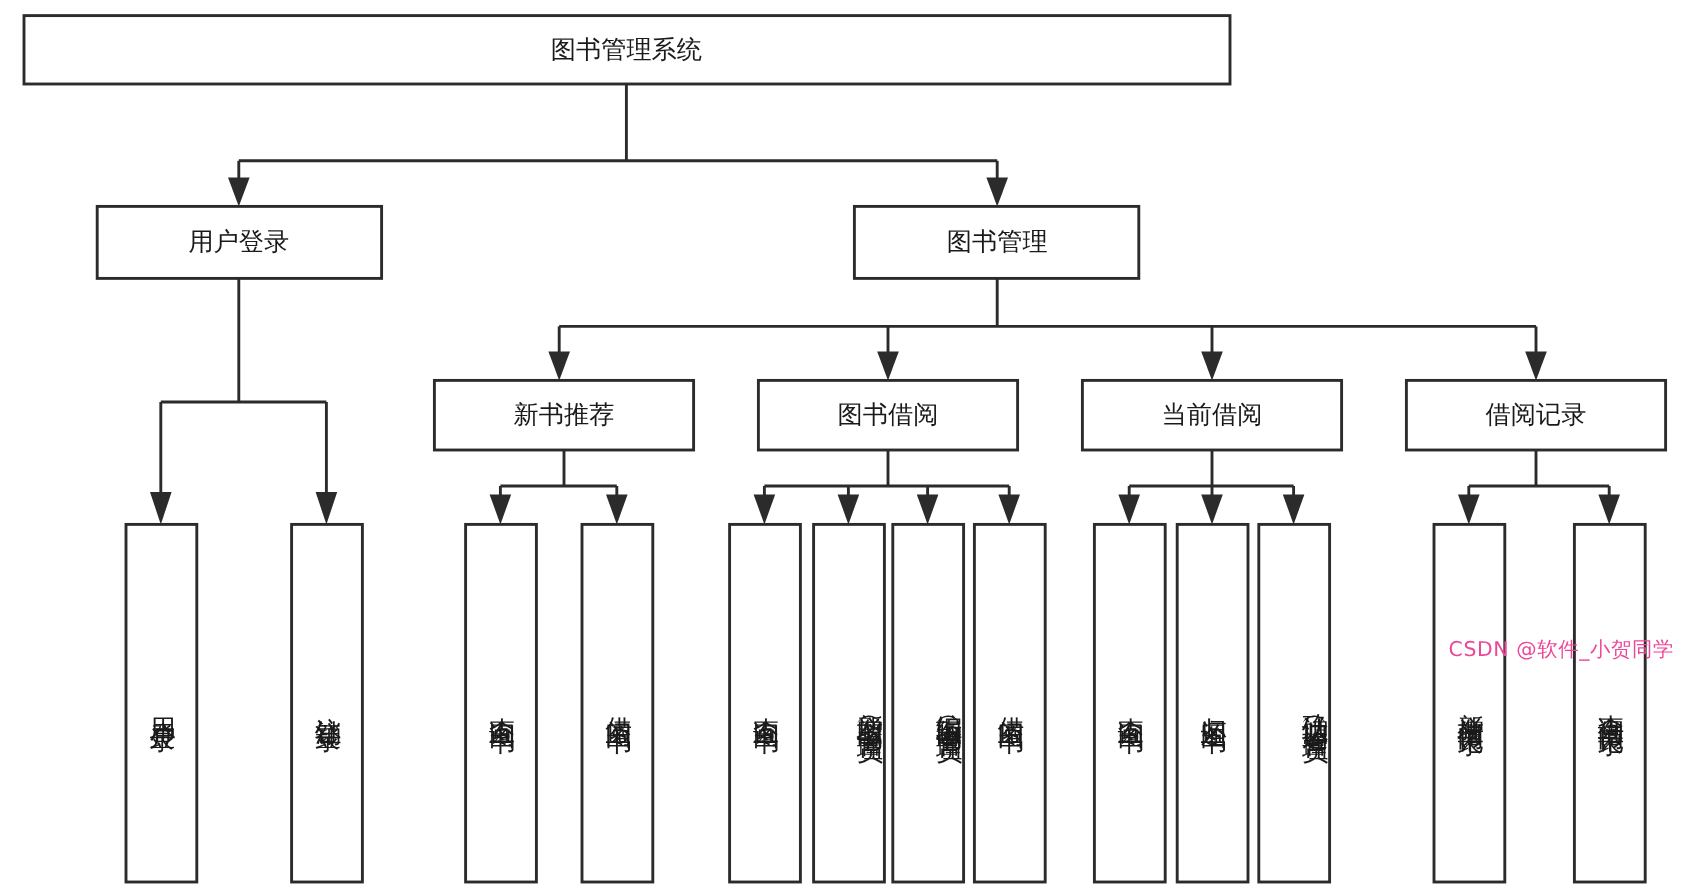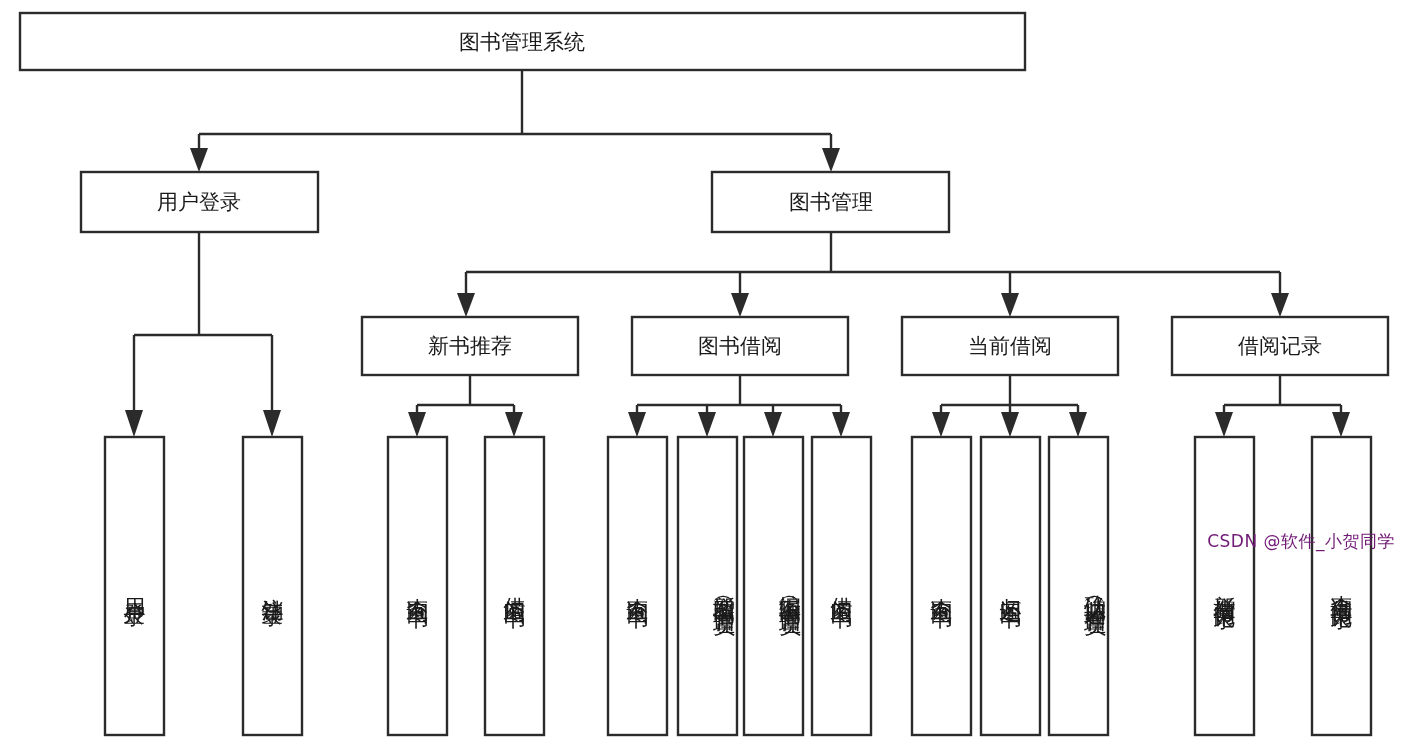--- a/index.html
+++ b/index.html
@@ -63,21 +63,21 @@
     text-align: center;
     white-space: nowrap;
     user-select: none;
   }
   .watermark {
     position: absolute;
     right: 10px;
     bottom: 6px;
     font-family: "DejaVu Sans", "Liberation Sans", sans-serif;
     font-size: 17px;
-    color: #701a75;
+    color: #ec4899;
     letter-spacing: 0.5px;
     white-space: nowrap;
   }
 </style>
 </head>
 <body>
 
 <div id="diagram-root">
 
   <svg class="diagram" viewBox="0 0 1405 747">

